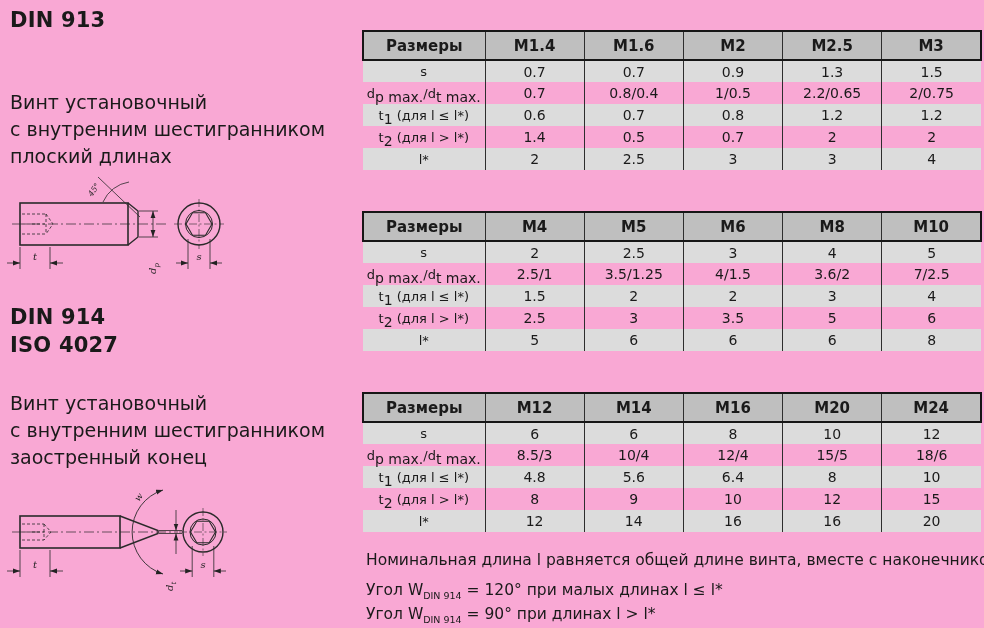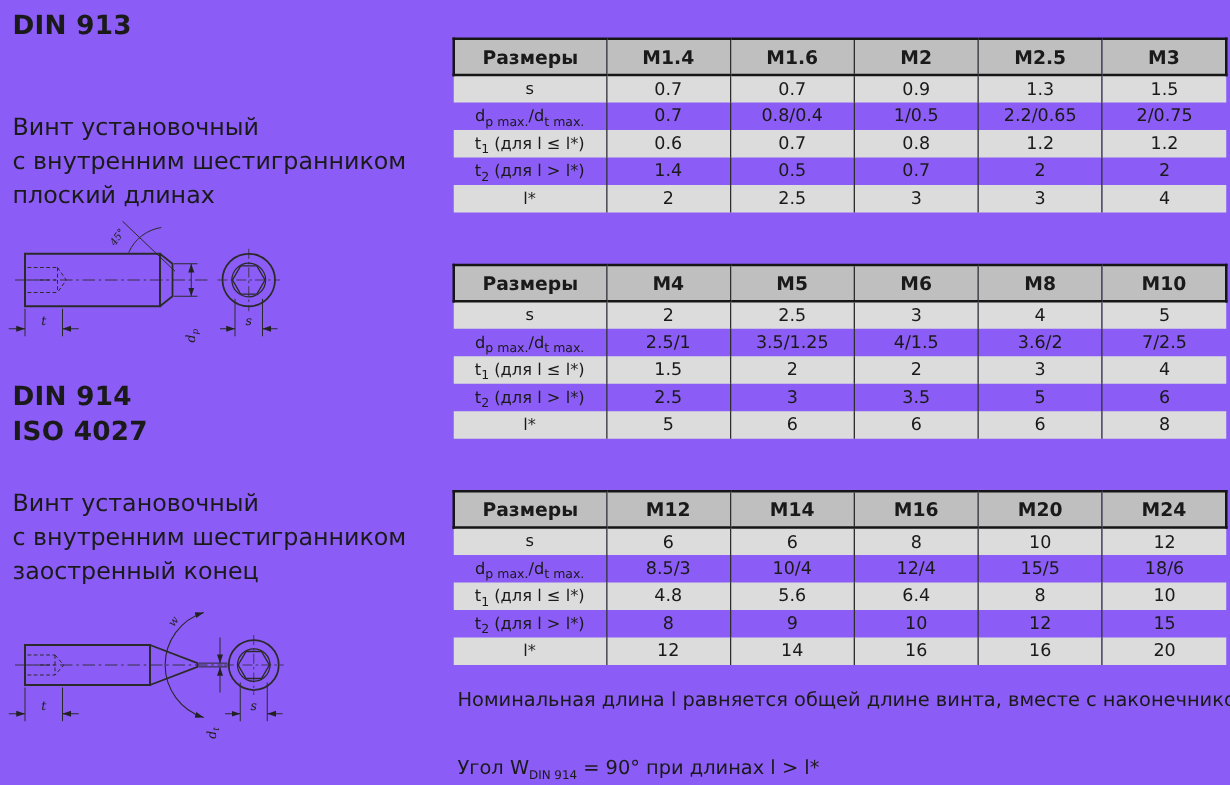--- a/index.html
+++ b/index.html
@@ -1,17 +1,17 @@
 <!DOCTYPE html>
 <html><head>
 <meta charset="utf-8">
 <style>
   html,body { margin:0; padding:0; background:#fff; }
   .page {
-    position:relative; width:984px; height:628px; background:#8b5cf6;
+    position:relative; width:984px; height:628px; background:#f9a8d4;
     font-family:"DejaVu Sans", sans-serif; color:#1a1a1a; overflow:hidden;
   }
   
   .std-block { position:absolute; left:10px; font-weight:bold; font-size:21px; line-height:28px; letter-spacing:0.2px; }
   .desc-block { position:absolute; left:10px; font-size:19px; line-height:27px; }
   
   .drawing { position:absolute; }
   .drawing text { font-family:"DejaVu Serif", serif; font-style:italic; fill:#1f1f1f; }
   
   table.dim { position:absolute; left:362px; width:620px; border-collapse:collapse; table-layout:fixed; }
@@ -20,21 +20,21 @@
     background:#bfbfbf; font-weight:bold; font-size:15px; height:27px;
     border-top:2px solid #161616; border-bottom:2.5px solid #161616;
   }
   table.dim thead th:first-child { border-left:2px solid #161616;margin-left:15px; }
   table.dim thead th:last-child  { border-right:2px solid #161616; }
   table.dim tr > *:not(:first-child) { border-left:1.6px solid #2e2e2e; }
   table.dim tbody tr { height:22px; }
   table.dim tbody tr:nth-child(odd) { background:#dcdcdc; }
   table.dim tbody th { font-weight:normal; font-size:13px; }
   table.dim tbody td { font-size:14px; }
-  table.dim sub { font-size:10px; line-height:0; }
+  table.dim sub { font-size:14px; line-height:0; }
   
   .note { position:absolute; left:366px; font-size:15.5px; white-space:nowrap; }
   .note sub { font-size:9.5px; line-height:0; }
 </style>
 </head>
 <body>
 
 <div class="page">
 
   <div class="std-block" style="top:6px;">
@@ -341,15 +341,16 @@
           <td>12</td>
           <td>14</td>
           <td>16</td>
           <td>16</td>
           <td>20</td>
         </tr>
       </tbody>
     </table>
 
   <div class="note" style="top:551px;">Номинальная длина l равняется общей длине винта, вместе с наконечником</div>
+  <div class="note" style="top:581px;">Угол W<sub>DIN 914</sub> = 120° при малых длинах l ≤ l*</div>
   <div class="note" style="top:605px;">Угол W<sub>DIN 914</sub> = 90° при длинах l &gt; l*</div>
 
 </div>
 
 </body></html>

